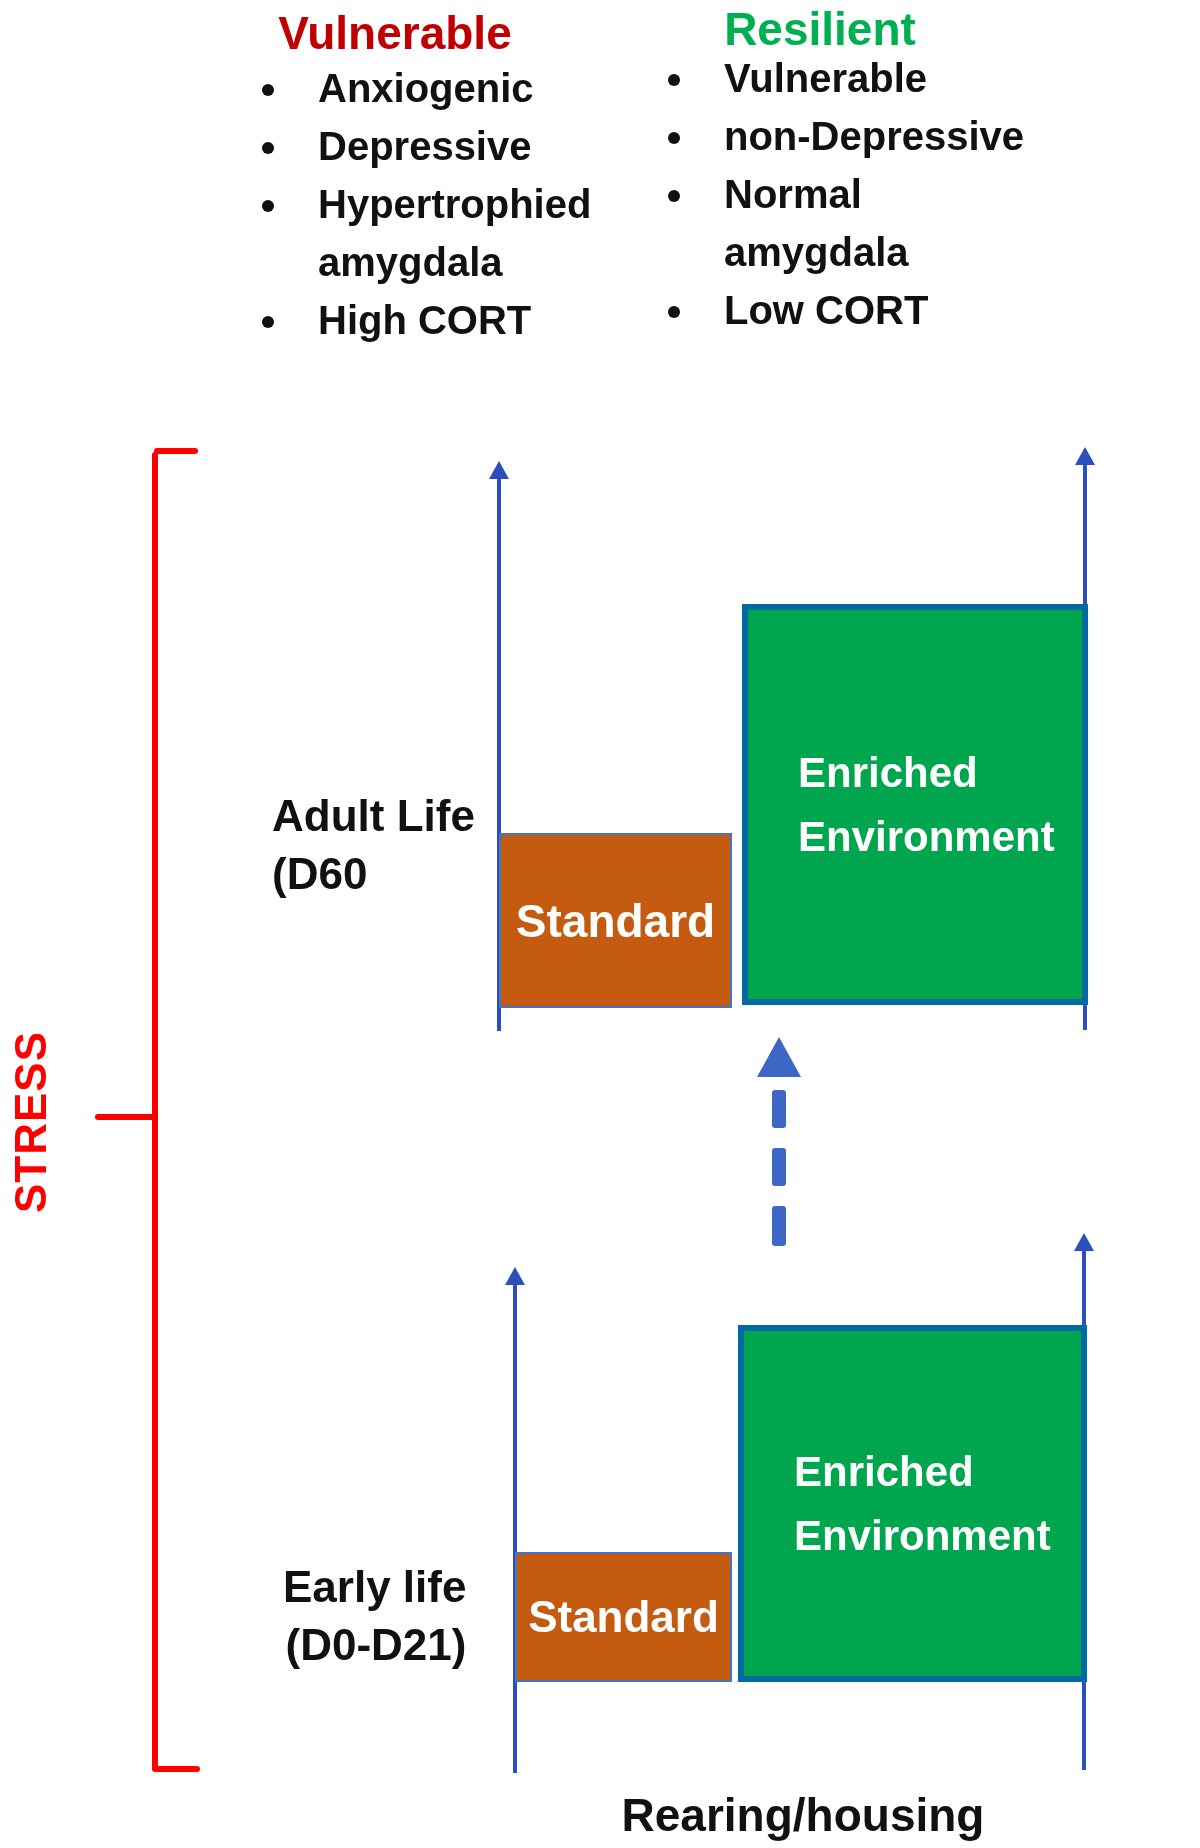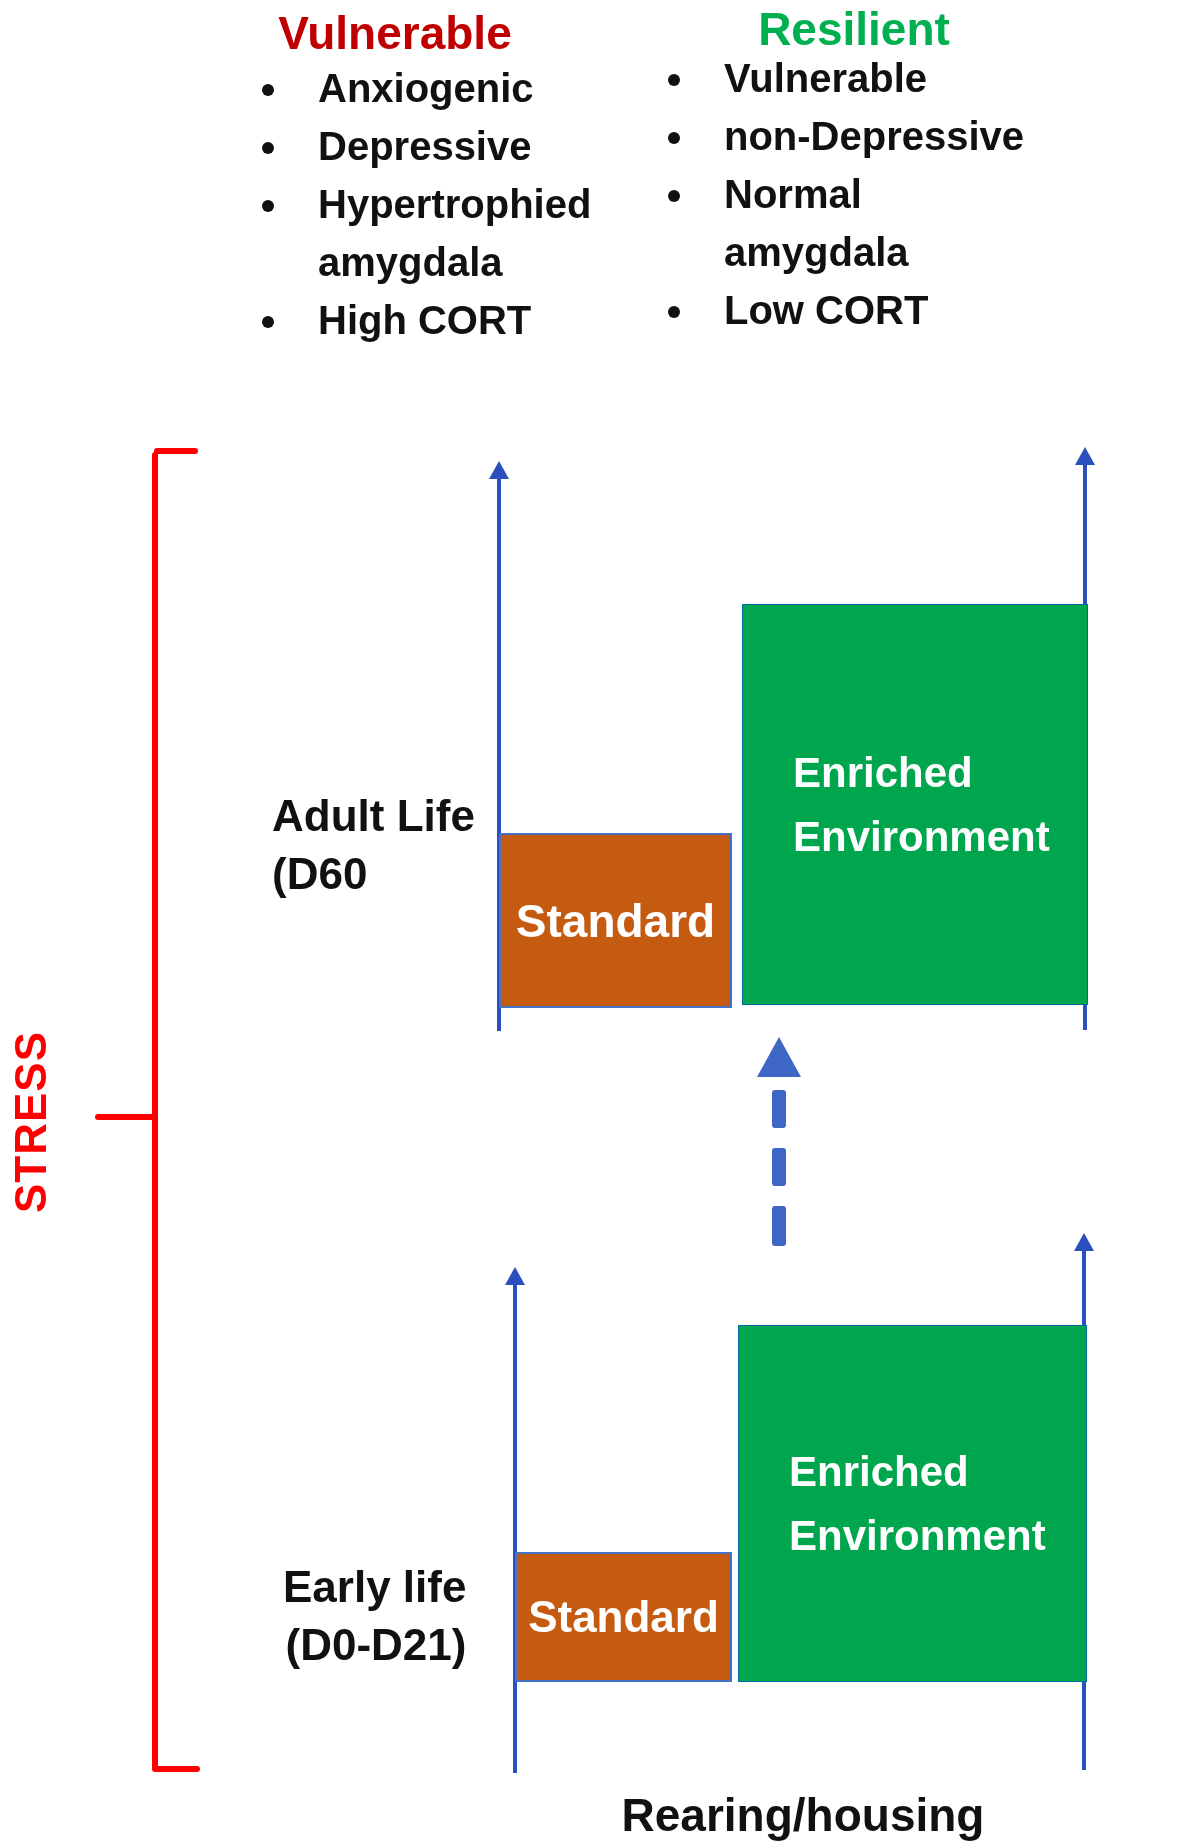--- a/index.html
+++ b/index.html
@@ -88,21 +88,21 @@
     border: 2px solid #4472c4;
     display: flex;
     align-items: center;
     justify-content: center;
     color: #ffffff;
     font-weight: bold;
     white-space: nowrap;
   }
   .enriched-box {
     background: #00a64e;
-    border: 1px solid #0369a1;
+    border: 6px solid #0369a1;
     display: flex;
     flex-direction: column;
     justify-content: center;
     padding-left: 50px;
     color: #ffffff;
     font-size: 42px;
     font-weight: bold;
     line-height: 64px;
     white-space: nowrap;
   }
@@ -138,21 +138,21 @@
     <div class="bullet-row">
       <span class="dot hidden"></span>
       <span>amygdala</span>
     </div>
     <div class="bullet-row">
       <span class="dot"></span>
       <span>High CORT</span>
     </div>
   </div>
 
-  <div class="abs outcome-title res-title" style="left:724px; top:2px; width:260px;">Resilient</div>
+  <div class="abs outcome-title res-title" style="left:690px; top:2px; width:260px;">Resilient</div>
   <div class="abs" style="left:668px; top:56px;">
     <div class="bullet-row">
       <span class="dot"></span>
       <span>Vulnerable</span>
     </div>
     <div class="bullet-row">
       <span class="dot"></span>
       <span>non-Depressive</span>
     </div>
     <div class="bullet-row">

